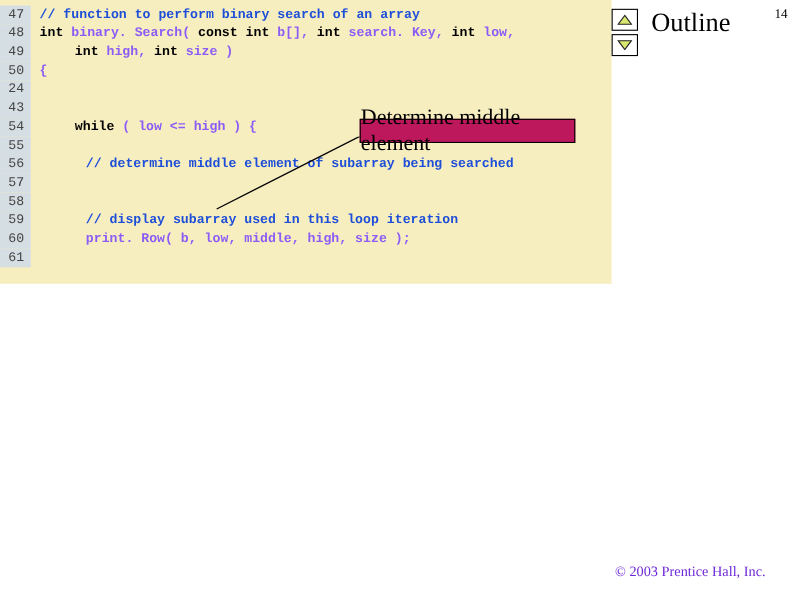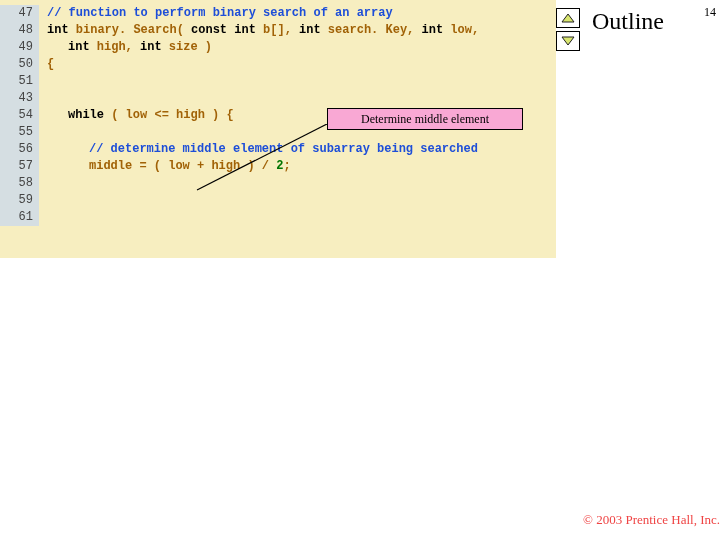--- a/index.html
+++ b/index.html
@@ -22,32 +22,32 @@
   }
   .code-line {
     display: flex;
     font-family: "Courier New", monospace;
     font-size: 12px;
     font-weight: bold;
     line-height: 17px;
     white-space: pre;
   }
   .lineno {
-    width: 39px;
+    width: 28px;
     text-align: right;
     padding-right: 6px;
     background: #d5dee2;
     color: #444;
     font-weight: normal;
   }
-  .code-text { color: #a16207; }
+  .code-text { color: #8b5cf6; }
   .comment { color: #1d4ed8; }
   .kw-blue { color: #000000; }
   .num { color: #007400; }
-  .indent1 { padding-left: 29px; text-align: center; }
+  .indent1 { padding-left: 40px; text-align: center; }
   .indent2 { padding-left: 50px; }
 
   .outline-area {
     position: absolute;
     right: 0;
     top: 0;
     width: 168px;
     display: flex;
     align-items: flex-start;
     padding: 8px 4px;
@@ -82,64 +82,65 @@
     font-size: 12px;
     color: #000;
   }
 
   .callout {
     position: absolute;
     left: 327px;
     top: 108px;
     width: 196px;
     height: 22px;
-    background: #f9a8d4;
+    background: #be185d;
     border: 1px solid #000;
     font-family: "Times New Roman", serif;
-    font-size: 12px;
+    font-size: 20px;
     color: #000;
     display: flex;
     align-items: center;
     justify-content: center;
   }
   .callout-line {
     position: absolute;
     left: 195px;
     top: 124px;
     width: 135px;
     height: 68px;
     pointer-events: none;
   }
 
   .footer {
     position: absolute;
-    right: 0;
+    right: 24px;
     bottom: 12px;
     text-align: center;
     font-family: "Times New Roman", serif;
     font-size: 13px;
-    color: #ef4444;
+    color: #6d28d9;
   }
 </style>
 </head>
 <body>
 
 <div class="code-panel" id="code-panel">
     <div class="code-line"><span class="lineno">47</span><span style="padding-left: 8px;"><span class="comment">// function to perform binary search of an array</span></span></div>
     <div class="code-line"><span class="lineno">48</span><span style="padding-left: 8px;"><span class="kw-blue">int</span><span class="code-text"> binary. Search( </span><span class="kw-blue">const int</span><span class="code-text"> b[], </span><span class="kw-blue">int</span><span class="code-text"> search. Key, </span><span class="kw-blue">int</span><span class="code-text"> low,</span></span></div>
     <div class="code-line"><span class="lineno">49</span><span class="indent1"><span class="kw-blue">int</span><span class="code-text"> high, </span><span class="kw-blue">int</span><span class="code-text"> size )</span></span></div>
     <div class="code-line"><span class="lineno">50</span><span style="padding-left: 8px;"><span class="code-text">{</span></span></div>
-    <div class="code-line"><span class="lineno">51</span></div>
+    <div class="code-line"><span class="lineno">24</span></div>
     <div class="code-line"><span class="lineno">43</span><span style="padding-left: 8px;"></span></div>
     <div class="code-line"><span class="lineno">54</span><span class="indent1"><span class="kw-blue">while</span><span class="code-text"> ( low &lt;= high ) {</span></span></div>
     <div class="code-line"><span class="lineno">55</span><span style="padding-left: 8px;"></span></div>
     <div class="code-line"><span class="lineno">56</span><span class="indent2"><span class="comment">// determine middle element of subarray being searched</span></span></div>
-    <div class="code-line"><span class="lineno">57</span><span class="indent2"><span class="code-text">middle = ( low + high ) / </span><span class="num">2</span><span class="code-text">;</span></span></div>
+    <div class="code-line"><span class="lineno">57</span></div>
     <div class="code-line"><span class="lineno">58</span><span style="padding-left: 8px;"></span></div>
-    <div class="code-line"><span class="lineno">59</span></div>
+    <div class="code-line"><span class="lineno">59</span><span class="indent2"><span class="comment">// display subarray used in this loop iteration</span></span></div>
+    <div class="code-line"><span class="lineno">60</span><span class="indent2"><span class="code-text">print. Row( b, low, middle, high, size );</span></span></div>
     <div class="code-line"><span class="lineno">61</span><span style="padding-left: 8px;"></span></div>
   </div>
 
 <div class="outline-area">
   <div class="nav-buttons">
     <div class="nav-btn">
       <svg width="14" height="10">
         <polygon points="7,1 13,9 1,9" fill="#d9e66f" stroke="#222" stroke-width="1"></polygon>
       </svg>
     </div>

